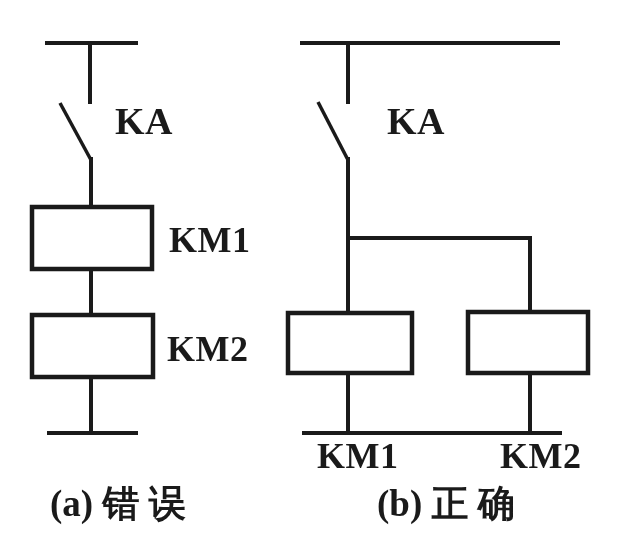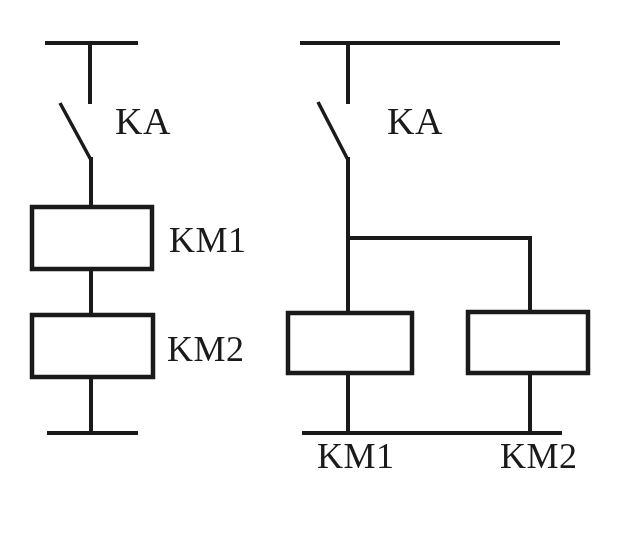--- a/index.html
+++ b/index.html
@@ -27,21 +27,21 @@
     color: var(--line);
   }
   .stage svg {
     position: absolute;
     left: 0;
     top: 0;
   }
   .lbl {
     position: absolute;
     color: var(--text);
-    font-weight: 400;
+    font-weight: 700;
     line-height: 1;
     white-space: nowrap;
     letter-spacing: 0.5px;
   }
   .lbl-device { font-size: 36px; }
   .lbl-ka { font-size: 38px; }
   .caption {
     position: absolute;
     color: var(--text);
     font-weight: 700;
@@ -100,16 +100,18 @@
   <div class="lbl lbl-device" style="left:169px; top:222px;">KM1</div>
 
   <div class="lbl lbl-device" style="left:167px; top:331px;">KM2</div>
 
   <div class="lbl lbl-ka" style="left:387px; top:102px;">KA</div>
 
   <div class="lbl lbl-device" style="left:317px; top:438px;">KM1</div>
 
   <div class="lbl lbl-device" style="left:500px; top:438px;">KM2</div>
 
+  <div class="caption" style="left:50px; top:485px;">(a) 错 误</div>
 
+  <div class="caption" style="left:377px; top:485px;">(b) 正 确</div>
 
 
 </div>
 
 </body></html>

